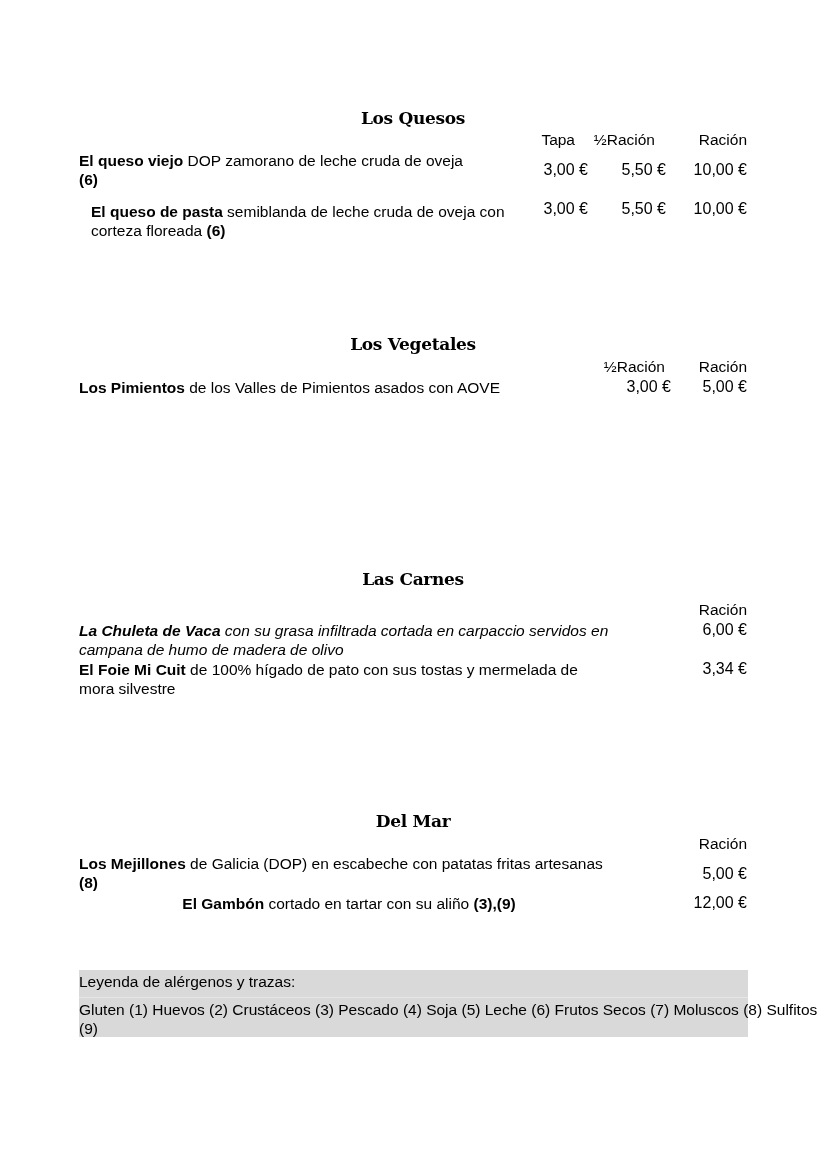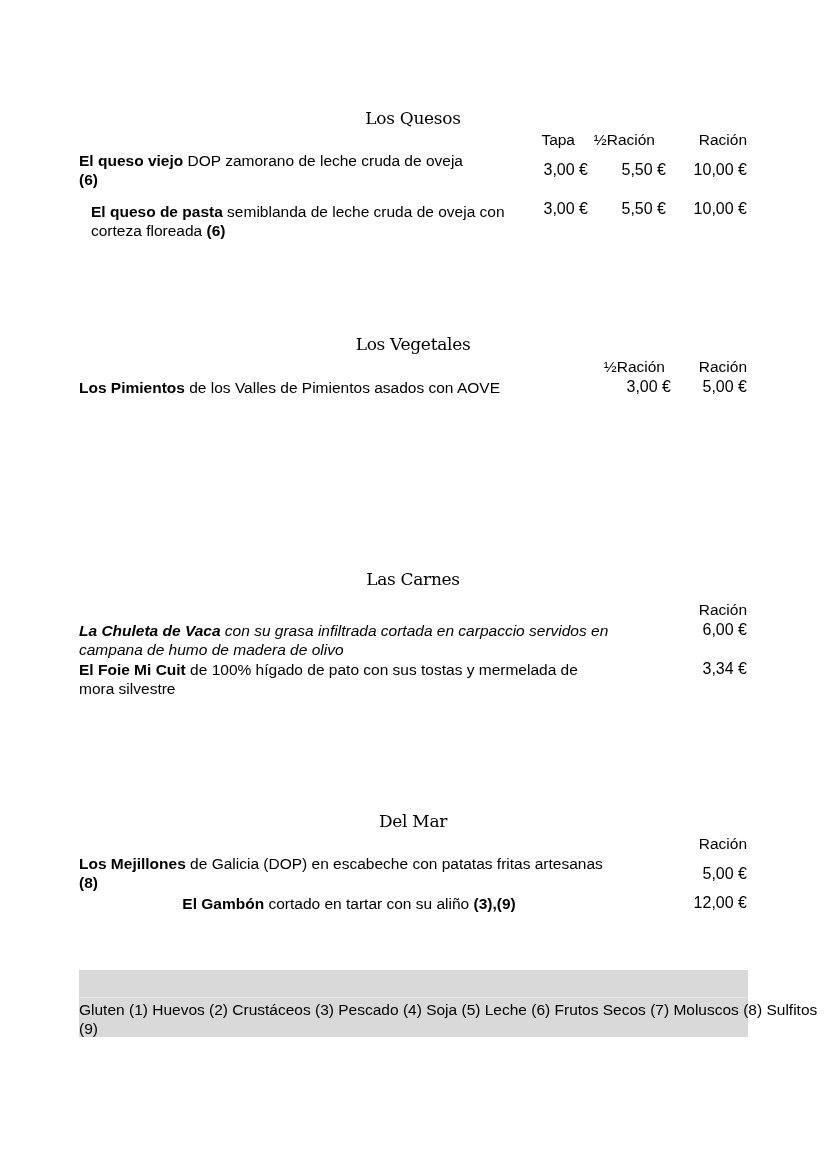--- a/index.html
+++ b/index.html
@@ -1,17 +1,17 @@
 <!DOCTYPE html>
 <html><head>
 <meta charset="utf-8">
 <style>
   html, body { margin: 0; padding: 0; background: #ffffff; }
   body { width: 826px; height: 1169px; position: relative; font-family: "Liberation Sans", sans-serif; color: #000; font-size: 15.5px; }
-  .section-title { position: absolute; left: 0; width: 826px; text-align: center; font-family: "DejaVu Serif", serif; font-weight: normal; font-size: 17px; letter-spacing: -0.3px; }
+  .section-title { position: absolute; left: 0; width: 826px; text-align: center; font-family: "DejaVu Serif", serif; font-weight: bold; font-size: 17px; letter-spacing: -0.3px; }
   .hdr { position: absolute; font-size: 15.5px; text-align: right; }
   .desc { position: absolute; left: 79px; line-height: 19px; }
   .price { position: absolute; text-align: right; font-size: 16px; }
   b { font-weight: bold; }
   .legend-box { position: absolute; left: 79px; top: 970px; width: 669px; height: 67px; background: #d9d9d9; }
   .legend-title { position: absolute; left: 0; top: 2px; line-height: 19px; }
   .legend-divider { position: absolute; left: 0; right: 0; top: 27px; height: 1px; background: #e6e6e6; }
   .legend-text { position: absolute; left: 0; top: 30px; line-height: 19px; width: 744px; }
 </style>
 </head>
@@ -61,15 +61,16 @@
 <div class="desc" style="top:854px; width:540px;">
   <b>Los Mejillones</b><span> de Galicia (DOP) en escabeche con patatas fritas artesanas  </span><b>(8)</b>
 </div>
 <div class="price" style="left:680px; width:67px; top:865px;">5,00 €</div>
 <div class="desc" style="top:894px; width:540px;text-align:center;">
   <b>El Gambón</b><span> cortado en tartar con su aliño </span><b>(3),(9)</b>
 </div>
 <div class="price" style="left:670px; width:77px; top:894px;">12,00 €</div>
 
 <div class="legend-box">
+  <div class="legend-title">Leyenda de alérgenos y trazas:</div>
   <div class="legend-divider"></div>
   <div class="legend-text">Gluten (1) Huevos (2) Crustáceos (3) Pescado (4) Soja (5) Leche (6) Frutos Secos (7) Moluscos (8) Sulfitos (9)</div>
 </div>
 
 </body></html>

